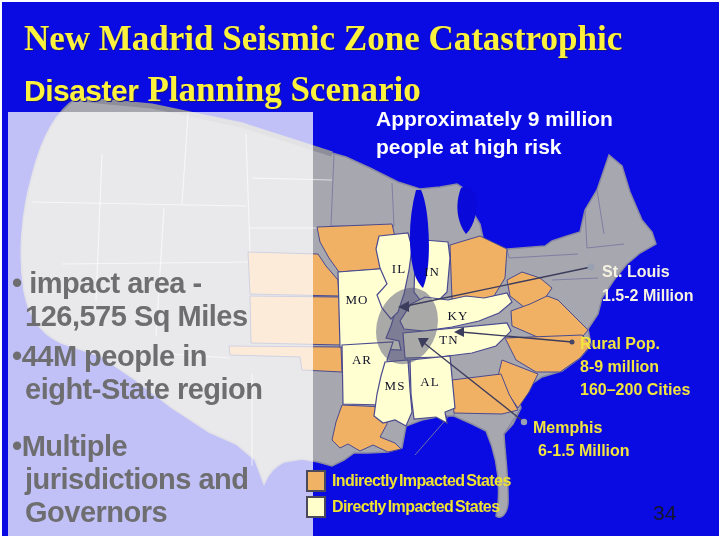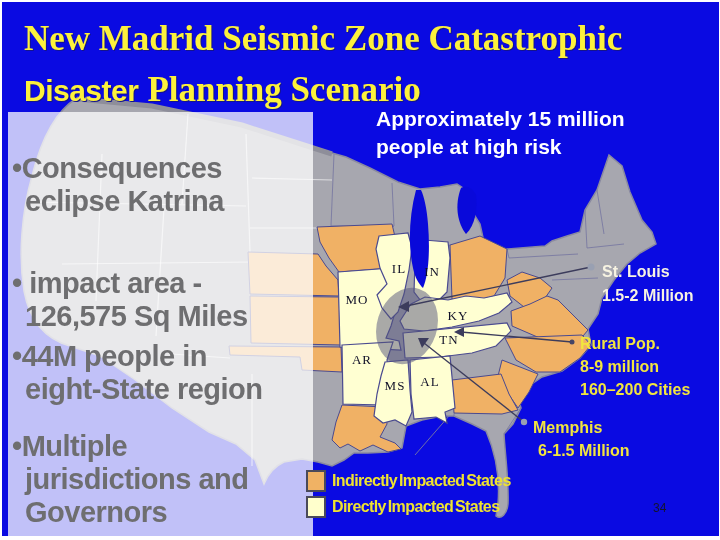--- a/index.html
+++ b/index.html
@@ -34,34 +34,34 @@
   .co-rural{left:578px;top:330px;color:#F2E53E;}
   .co-memphis{left:531px;top:414px;color:#F2E53E;}
   .co-memphis .l2{padding-left:5px;}
 
   
   .legend{position:absolute;left:304px;top:468px;z-index:4;}
   .legend-row{display:flex;align-items:center;margin-bottom:4px;height:22px;}
   .legend-label{color:#EFE32F;font-weight:bold;font-size:16px;
     letter-spacing:-0.6px;word-spacing:-2px;margin-left:6px;white-space:nowrap;}
 
-  .pagenum{position:absolute;left:651px;top:499px;z-index:5;color:#15152e;font-size:12px;}
+  .pagenum{position:absolute;left:651px;top:499px;z-index:5;color:#15152e;font-size:21px;}
 </style>
 </head>
 <body>
 
 <div class="slide">
 
   <div class="title">
     <div><span class="serif">New Madrid Seismic Zone Catastrophic</span></div>
     <div><span class="sans">Disaster</span><span class="gap"></span><span class="serif">Planning Scenario</span></div>
   </div>
 
   <div class="subtitle">
-    <div>Approximately 15 million</div>
+    <div>Approximately 9 million</div>
     <div>people at high risk</div>
   </div>
 
   <div class="mapwrap">
   <svg width="687" height="444" viewBox="8 94 687 444" xmlns="http://www.w3.org/2000/svg">
 
     <g fill="#A7A7AF">
       <path stroke="#8A8AA0" stroke-width="1.5" d="
         M 75,102 C 52,116 38,148 30,180 C 20,215 16,258 22,295 C 27,322 40,342 68,350
         L 98,360 L 132,383 L 170,412 L 207,436 L 234,448 L 253,464 L 262,488
@@ -157,24 +157,20 @@
       <text x="447" y="348">TN</text>
       <text x="360" y="368">AR</text>
       <text x="393" y="394">MS</text>
       <text x="428" y="390">AL</text>
     </g>
   </svg>
   </div>
 
   <div class="overlay"></div>
 
-  <div class="para p1">
-    <div>•Consequences</div>
-    <div class="cont">eclipse Katrina</div>
-  </div>
   <div class="para p2">
     <div>• impact area -</div>
     <div class="cont">126,575 Sq Miles</div>
   </div>
   <div class="para p3">
     <div>•44M people in</div>
     <div class="cont">eight-State region</div>
   </div>
   <div class="para p4">
     <div>•Multiple</div>

